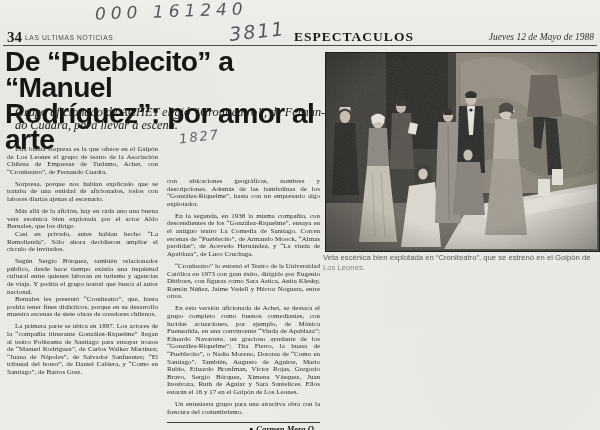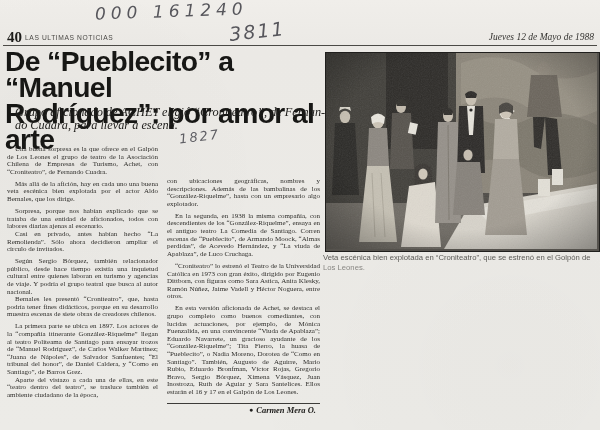--- a/index.html
+++ b/index.html
@@ -53,51 +53,52 @@
 </head>
 <body>
 
 <div class="page">
 
   <div class="hw hw1">000 161240</div>
   <div class="hw hw2">3811</div>
   <div class="hw hw3">1827</div>
 
   <div class="mast-left">
-    <span class="pgnum">40</span><span class="papername">LAS ULTIMAS NOTICIAS</span>
+    <span class="pgnum">34</span><span class="papername">LAS ULTIMAS NOTICIAS</span>
   </div>
+  <div class="section">ESPECTACULOS</div>
   <div class="date">Jueves 12 de Mayo de 1988</div>
   <div class="headrule"></div>
 
   <div class="headline">
     <div>De “Pueblecito” a “Manuel</div>
     <div>Rodríguez”: por amor al arte</div>
   </div>
 
   <div class="subhead">
     <div>Grupo aficionado de ACHET eligió “Croniteatro”, de Fernan-</div>
     <div>do Cuadra, para llevar a escena.</div>
   </div>
 
   <div class="col col1">
     <p>Una buena sorpresa es la que ofrece en el Galpón de Los Leones el grupo de teatro de la Asociación Chilena de Empresas de Turismo, Achet, con “Croniteatro”, de Fernando Cuadra.</p>
+    <p class="gap">Sorpresa, porque nos habían explicado que se trataba de una entidad de aficionados, todos con labores diarias ajenas al escenario.</p>
     <p class="gap">Más allá de la afición, hay en cada uno una buena veta escénica bien explotada por el actor Aldo Bernales, que los dirige.</p>
-    <p class="gap">Sorpresa, porque nos habían explicado que se trataba de una entidad de aficionados, todos con labores diarias ajenas al escenario.</p>
     <p>Casi en privado, antes habían hecho “La Remolienda”. Sólo ahora decidieron ampliar el círculo de invitados.</p>
     <p class="gap">Según Sergio Bórquez, también relacionador público, desde hace tiempo existía una inquietud cultural entre quienes laboran en turismo y agencias de viaje. Y podría el grupo teatral que busca al autor nacional.</p>
     <p>Bernales les presentó “Croniteatro”, que, hasta podría tener fines didácticos, porque en su desarrollo muestra escenas de siete obras de creadores chilenos.</p>
     <p class="gap">La primera parte se ubica en 1897. Los actores de la “compañía itinerante González-Riquelme” llegan al teatro Politeama de Santiago para ensayar trozos de “Manuel Rodríguez”, de Carlos Walker Martínez; “Juana de Nápoles”, de Salvador Sanfuentes; “El tribunal del honor”, de Daniel Caldera, y “Como en Santiago”, de Barros Grez.</p>
-    <p>Aparte del vistazo a cada una de ellas, en este “teatro dentro del teatro”, se trasluce también el ambiente ciudadano de la época,</p>
   </div>
 
   <div class="col col2">
     <p class="flush">con ubicaciones geográficas, nombres y descripciones. Además de las bambalinas de los “González-Riquelme”, hasta con un empresario algo explotador.</p>
     <p class="gap">En la segunda, en 1938 la misma compañía, con descendientes de los “González-Riquelme”, ensaya en el antiguo teatro La Comedia de Santiago. Corren escenas de “Pueblecito”, de Armando Moock, “Almas perdidas”, de Acevedo Hernández, y “La viuda de Apablaza”, de Luco Cruchaga.</p>
     <p class="gap">“Croniteatro” lo estrenó el Teatro de la Universidad Católica en 1973 con gran éxito, dirigido por Eugenio Dittborn, con figuras como Sara Astica, Anita Klesky, Ramón Núñez, Jaime Vadell y Héctor Noguera, entre otros.</p>
     <p class="gap">En esta versión aficionada de Achet, se destaca el grupo completo como buenos comediantes, con lucidas actuaciones, por ejemplo, de Mónica Fuenzalida, en una convincente “Viuda de Apablaza”; Eduardo Navarrete, un gracioso ayudante de los “González-Riquelme”; Tita Fierro, la huasa de “Pueblecito”, o Nadia Moreno, Dorotea de “Como en Santiago”. También, Augusto de Aguirre, Mario Rubio, Eduardo Bronfman, Víctor Rojas, Gregorio Bravo, Sergio Bórquez, Ximena Vásquez, Juan Inostroza, Ruth de Aguiar y Sara Santelices. Ellos estarán el 16 y 17 en el Galpón de Los Leones.</p>
+    <p class="gap">Un entusiasta grupo para una atractiva obra con la frescura del costumbrismo.</p>
     <div class="byline-block">
       <span class="byline"><span class="dot">●</span><span>Carmen Mera O.</span></span>
     </div>
   </div>
 
   <div class="photo-frame">
     <svg width="271" height="196" viewBox="0 0 271 196" xmlns="http://www.w3.org/2000/svg" role="img">
       <defs>
         <radialGradient id="vig" cx="50%" cy="45%" r="75%">
           <stop offset="60%" stop-color="#000" stop-opacity="0"></stop>

